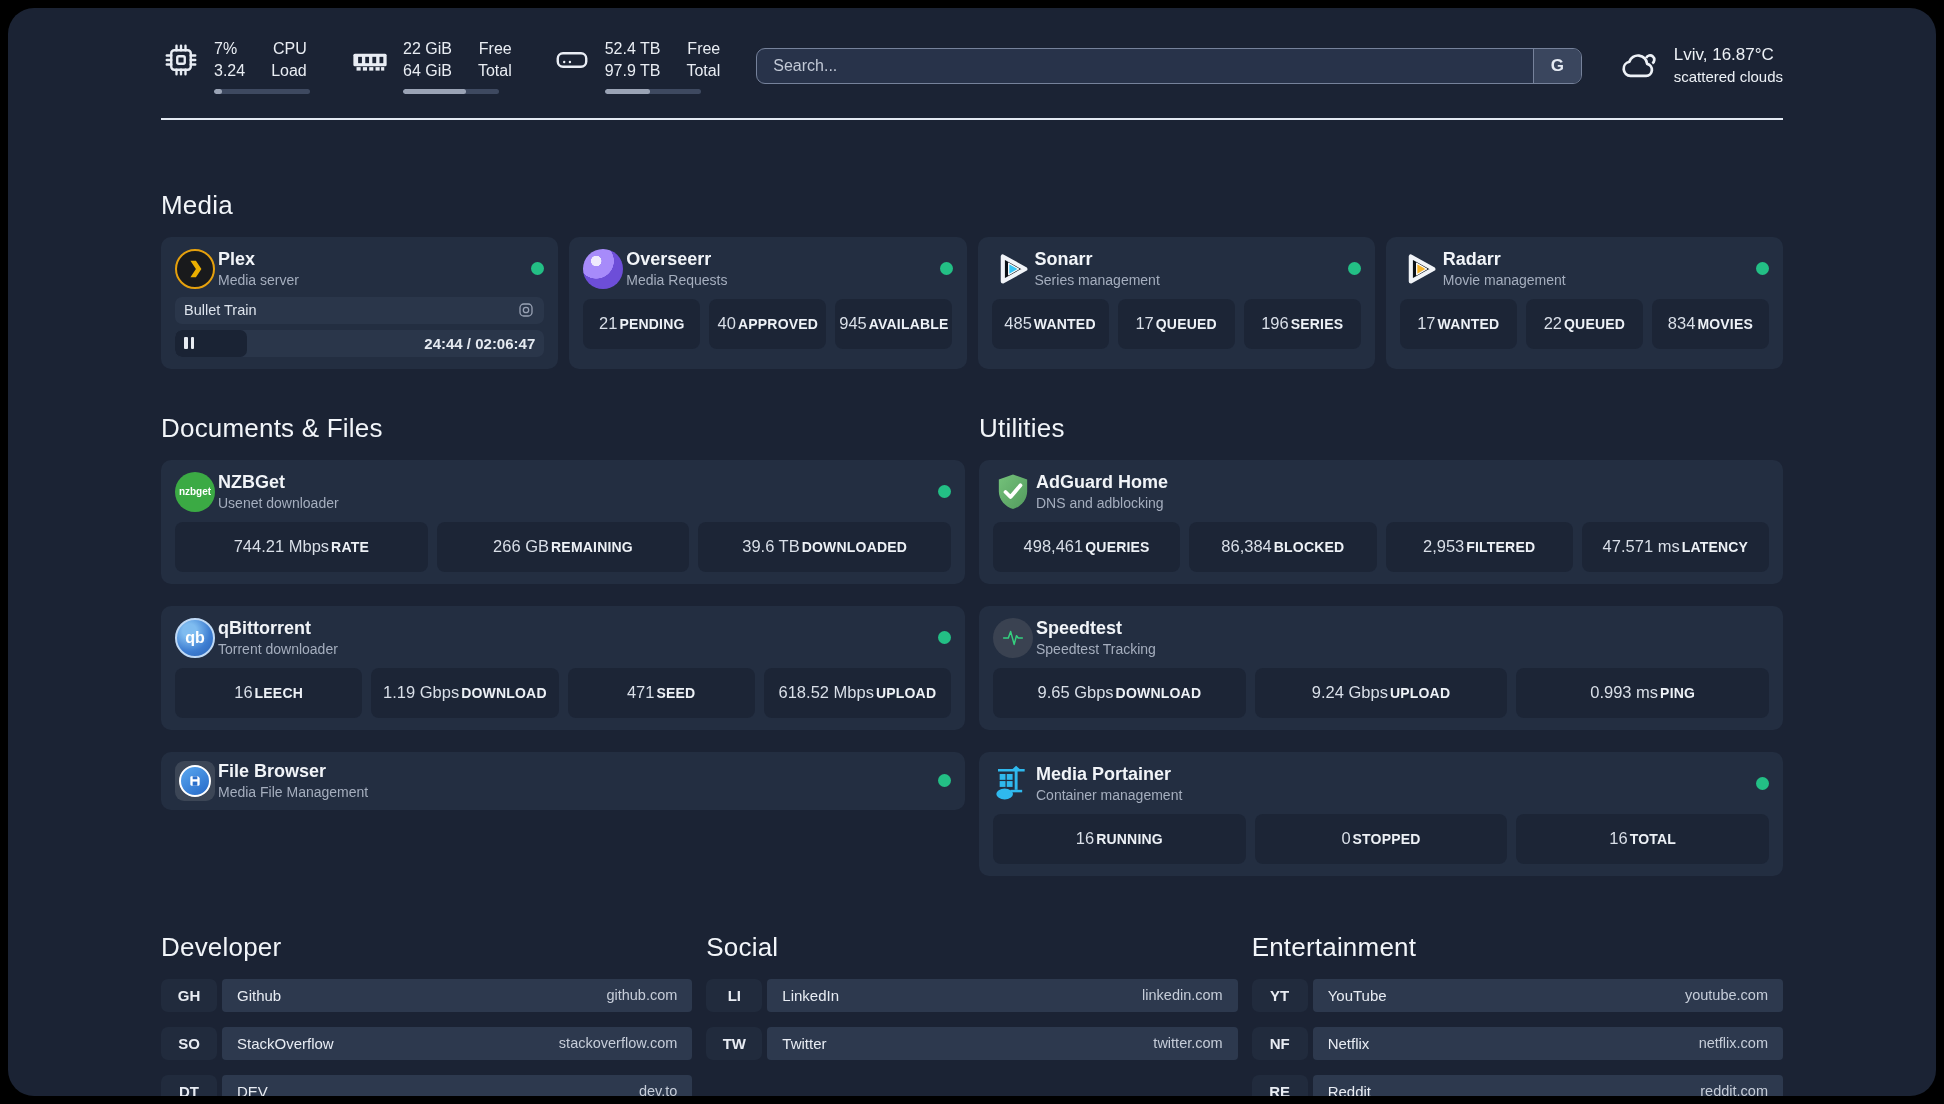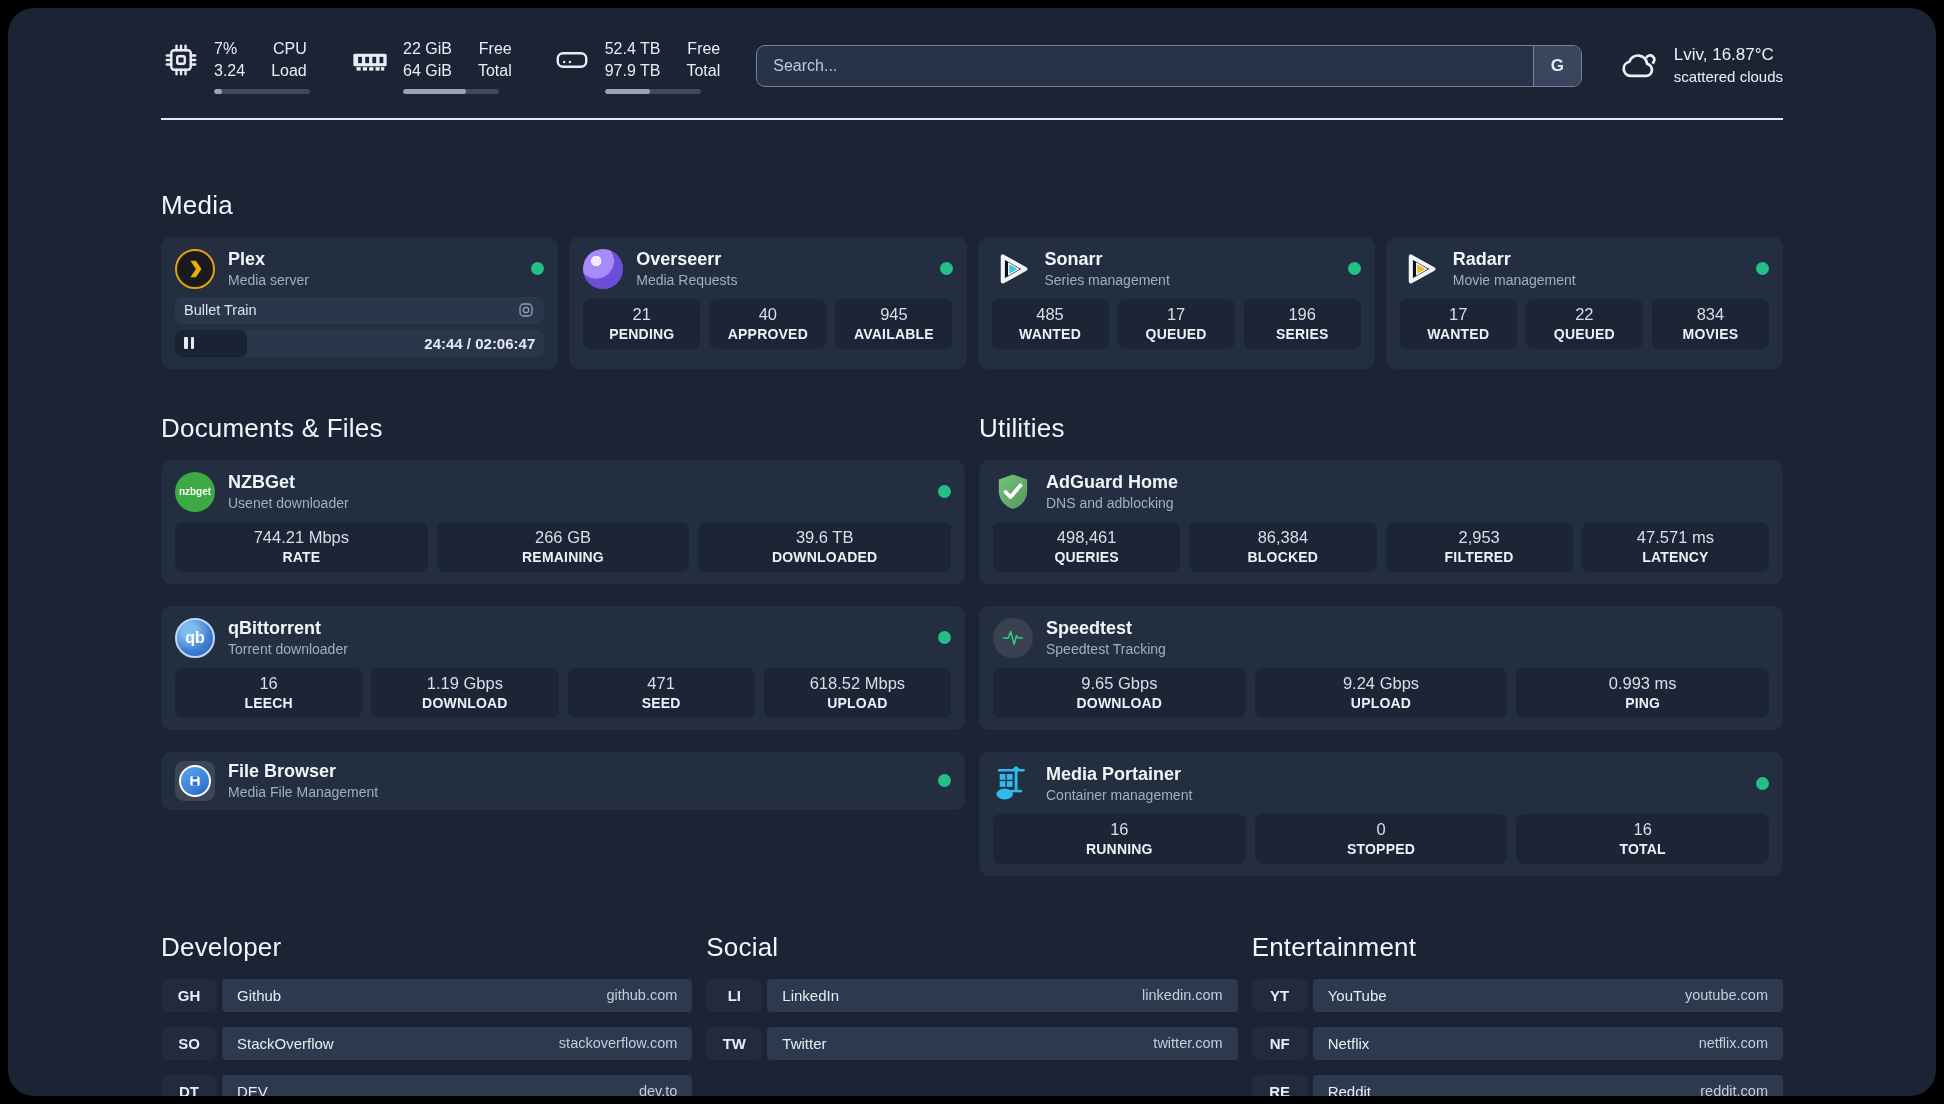--- a/index.html
+++ b/index.html
@@ -19,50 +19,50 @@
   .topbar{display:flex; align-items:center;}
   .stats{display:flex; gap:40px;}
   .stat{display:flex; flex-direction:column;}
   .stat-main{display:flex; align-items:center; gap:13px;}
   .stat-icon{width:40px; height:40px; display:flex; align-items:center; justify-content:center; flex:none;}
   .stat-cols{display:flex; gap:26px; font-size:16px; color:#E9EDF3; line-height:1.4;}
   .stat-labels div{text-align:right;}
   .stat-bar{margin-left:53px; margin-top:6px; width:96px; height:5px; border-radius:3px; background:var(--track); overflow:hidden;}
   .stat-bar-fill{height:100%; border-radius:3px; background:var(--fill);}
 
-  .search{flex:1; margin:0 36px; height:42px; border:1.5px solid #76829B; border-radius:9px;
+  .search{flex:1; margin:0 36px; height:36px; border:1.5px solid #76829B; border-radius:9px;
     background:#28334A; display:flex; align-items:stretch; overflow:hidden;}
   .search input{flex:1; background:transparent; border:none; outline:none; color:#CFD6E2;
     font-size:16px; padding:0 16px; font-family:inherit;}
   .search input::placeholder{color:#C2C9D6;}
   .g-btn{width:48px; background:#3A465E; border-left:1.5px solid #76829B; color:#E6EBF3;
     font-weight:bold; font-size:17px; display:flex; align-items:center; justify-content:center; cursor:pointer;}
 
   .weather{display:flex; align-items:center; gap:14px; color:#EDF1F6; flex:none;}
   .weather-text{line-height:1.35;}
   .weather-temp{font-size:17px;}
   .weather-cond{font-size:15px;}
 
   .divider{margin-top:24px; border-top:2px solid #E3E9F2;}
 
   
   .section-title{font-size:26px; color:#F2F5F9; font-weight:500; letter-spacing:.2px;}
   .media-section{margin-top:70px;}
   .media-grid{display:grid; grid-template-columns:repeat(4,1fr); gap:11px; margin-top:16px;}
 
   .card{background:var(--card); border-radius:10px; padding:12px 14px; cursor:pointer;}
-  .app-header{display:flex; align-items:center; gap:13px;}
+  .app-header{display:flex; align-items:center; gap:3px;}
   .app-icon{width:40px; height:40px; flex:none; border-radius:50%; display:flex; align-items:center; justify-content:center;}
   .app-text{min-width:0;}
   .app-name{font-size:18px; font-weight:700; color:var(--txt); line-height:1.15; white-space:nowrap;}
   .app-desc{font-size:14px; color:var(--sub); margin-top:2px; white-space:nowrap;}
   .status-dot{width:13px; height:13px; border-radius:50%; background:var(--green); margin-left:auto; flex:none;}
 
   .tiles{display:flex; gap:9px; margin-top:10px;}
-  .tile{flex:1; background:var(--tile); border-radius:8px; height:50px; display:flex; flex-direction:column;
+  .tile{flex:1; background:var(--tile); border-radius:8px; height:50px; display:flex; flex-direction:row;
     align-items:center; justify-content:center; gap:2px;}
   .tile-value{font-size:16.5px; color:#D9DFE8;}
   .tile-label{font-size:14px; font-weight:700; color:#EDF1F6; letter-spacing:.2px;}
 
   
   .plex-row{margin-top:8px; background:var(--row); border-radius:7px; height:27px; display:flex;
     align-items:center; padding:0 9px; color:#DDE3EC; font-size:14.5px;}
   .plex-row .cam{margin-left:auto; display:flex;}
   .plex-progress{margin-top:6px; background:var(--row); border-radius:7px; height:27px; position:relative;
     overflow:hidden; display:flex; align-items:center;gap:21px;}

